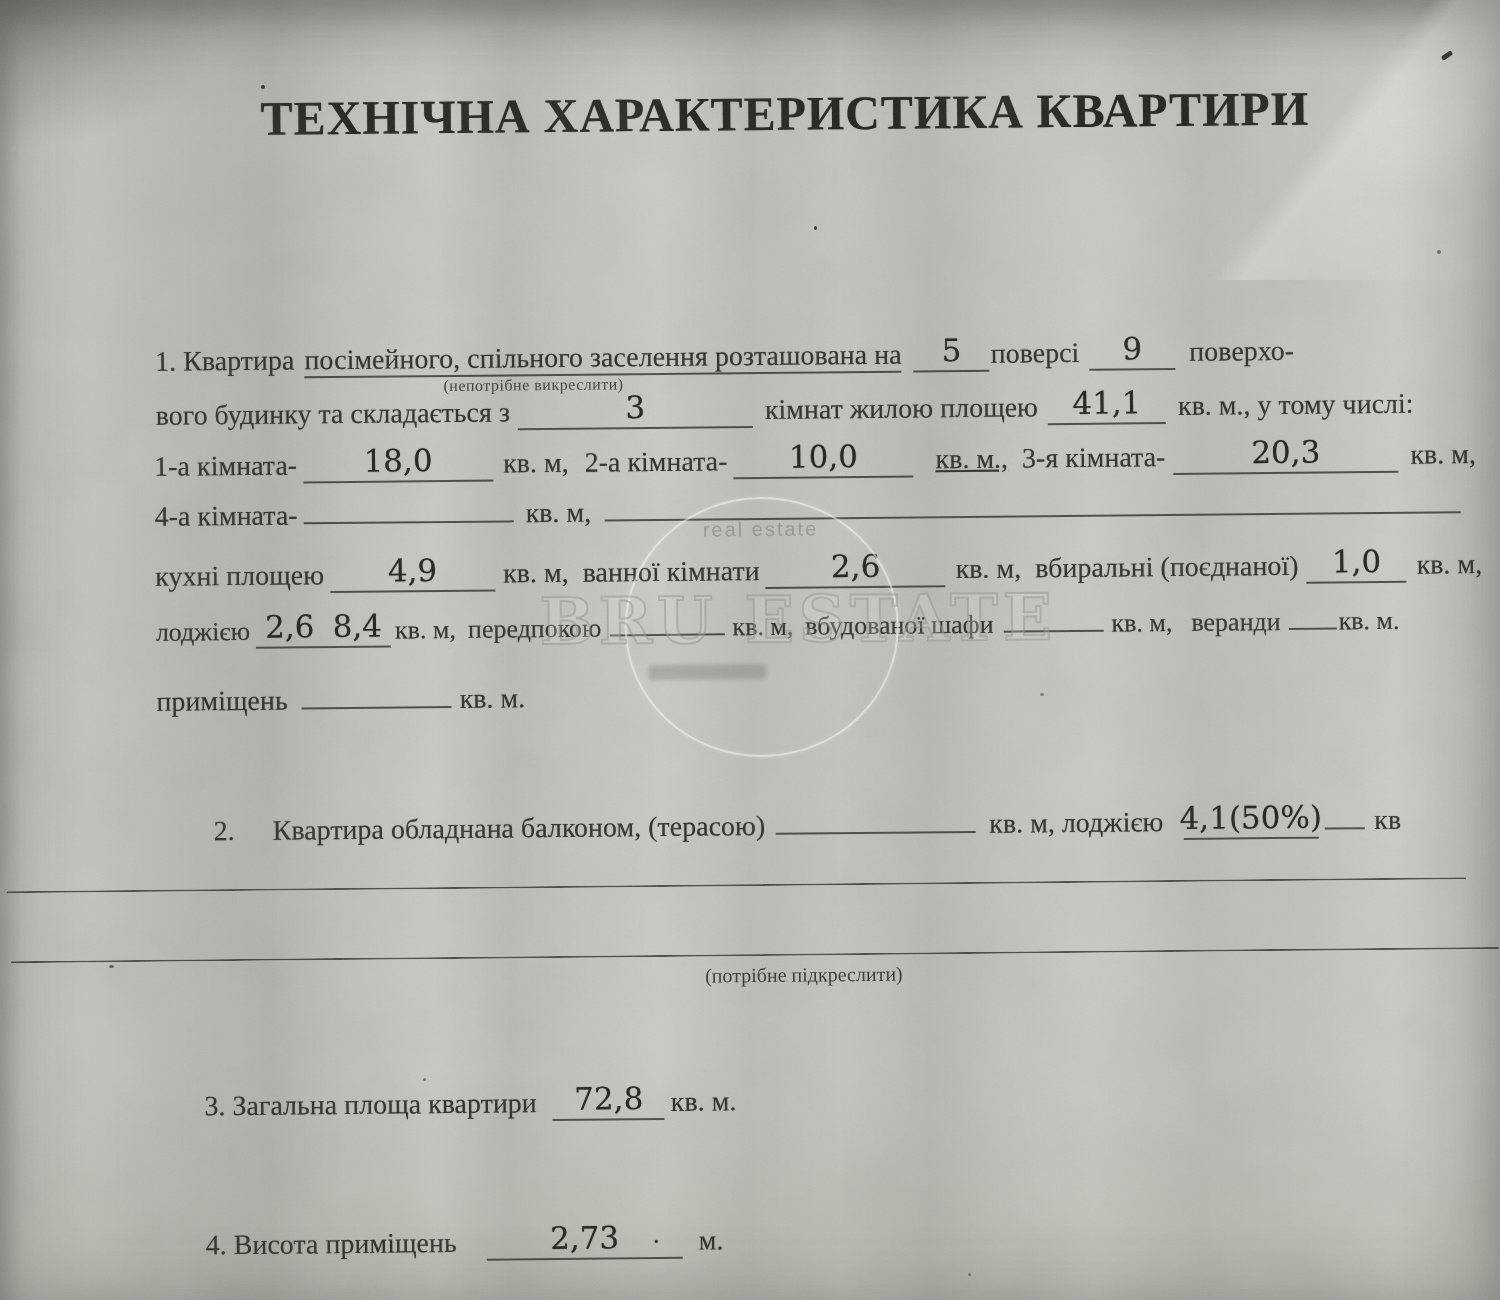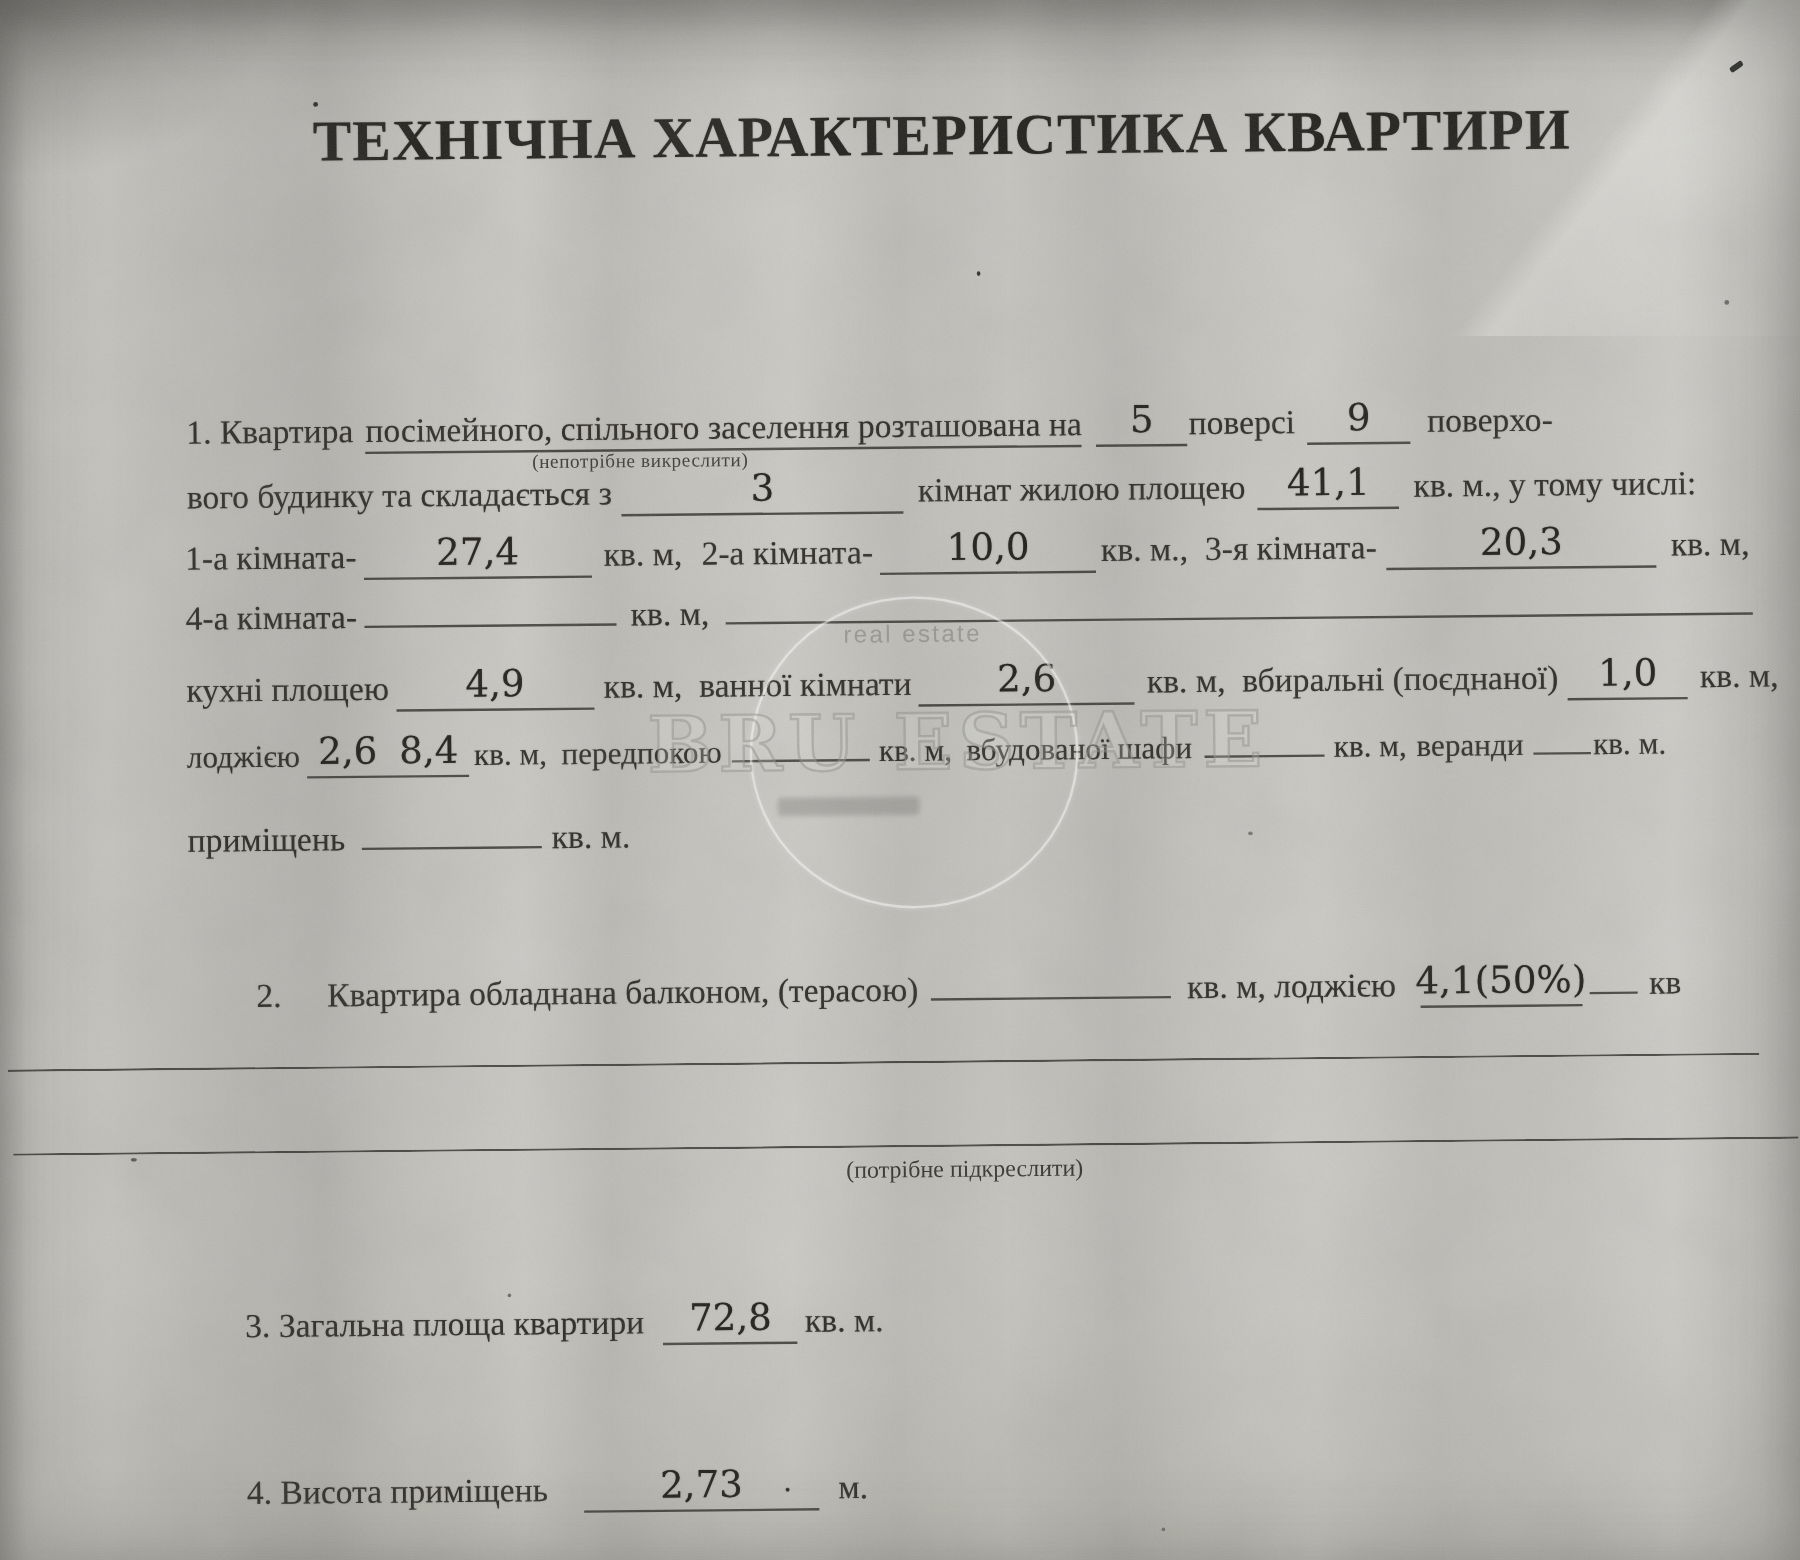--- a/index.html
+++ b/index.html
@@ -87,28 +87,28 @@
       <span style="margin-left:12px;">кімнат жилою площею</span>
       <span class="blank" style="width:118px;margin-left:10px;">
           <span class="val">41,1</span>
         </span>
       <span style="margin-left:12px;">кв. м., у тому числі:</span>
     </div>
 
     <div class="row" style="left:156px;top:441px;">
       <span>1-а кімната-</span>
       <span class="blank" style="width:190px;margin-left:6px;">
-          <span class="val">27,4</span>
+          <span class="val">18,0</span>
         </span>
       <span style="margin-left:10px;">кв. м,</span>
       <span style="margin-left:16px;">2-а кімната-</span>
       <span class="blank" style="width:180px;margin-left:6px;">
           <span class="val">10,0</span>
         </span>
-      <span style="margin-left:4px;">кв. м.,</span>
+      <span style="margin-left:22px;text-decoration:underline;">кв. м.,</span>
       <span style="margin-left:14px;">3-я кімната-</span>
       <span class="blank" style="width:225px;margin-left:8px;">
           <span class="val">20,3</span>
         </span>
       <span style="margin-left:12px;">кв. м,</span>
     </div>
 
     <div class="row" style="left:156px;top:495px;width:1306px;">
       <span>4-а кімната-</span>
       <span class="blank" style="width:210px;margin-left:6px;"></span>
@@ -140,21 +140,21 @@
         <span class="val">2,6</span>
         <span class="val">8,4</span>
       </span>
       <span style="margin-left:4px;">кв. м,</span>
       <span style="margin-left:12px;">передпокою</span>
       <span class="blank" style="width:115px;margin-left:8px;"></span>
       <span style="margin-left:8px;">кв. м,</span>
       <span style="margin-left:12px;">вбудованої шафи</span>
       <span class="blank" style="width:100px;margin-left:10px;"></span>
       <span style="margin-left:8px;">кв. м,</span>
-      <span style="margin-left:8px;">веранди</span>
+      <span style="margin-left:19px;">веранди</span>
       <span class="blank" style="width:48px;margin-left:8px;"></span>
       <span style="margin-left:2px;">кв. м.</span>
     </div>
 
     <div class="row" style="left:156px;top:680px;">
       <span>приміщень</span>
       <span class="blank" style="width:150px;margin-left:14px;"></span>
       <span style="margin-left:8px;">кв. м.</span>
     </div>
 

